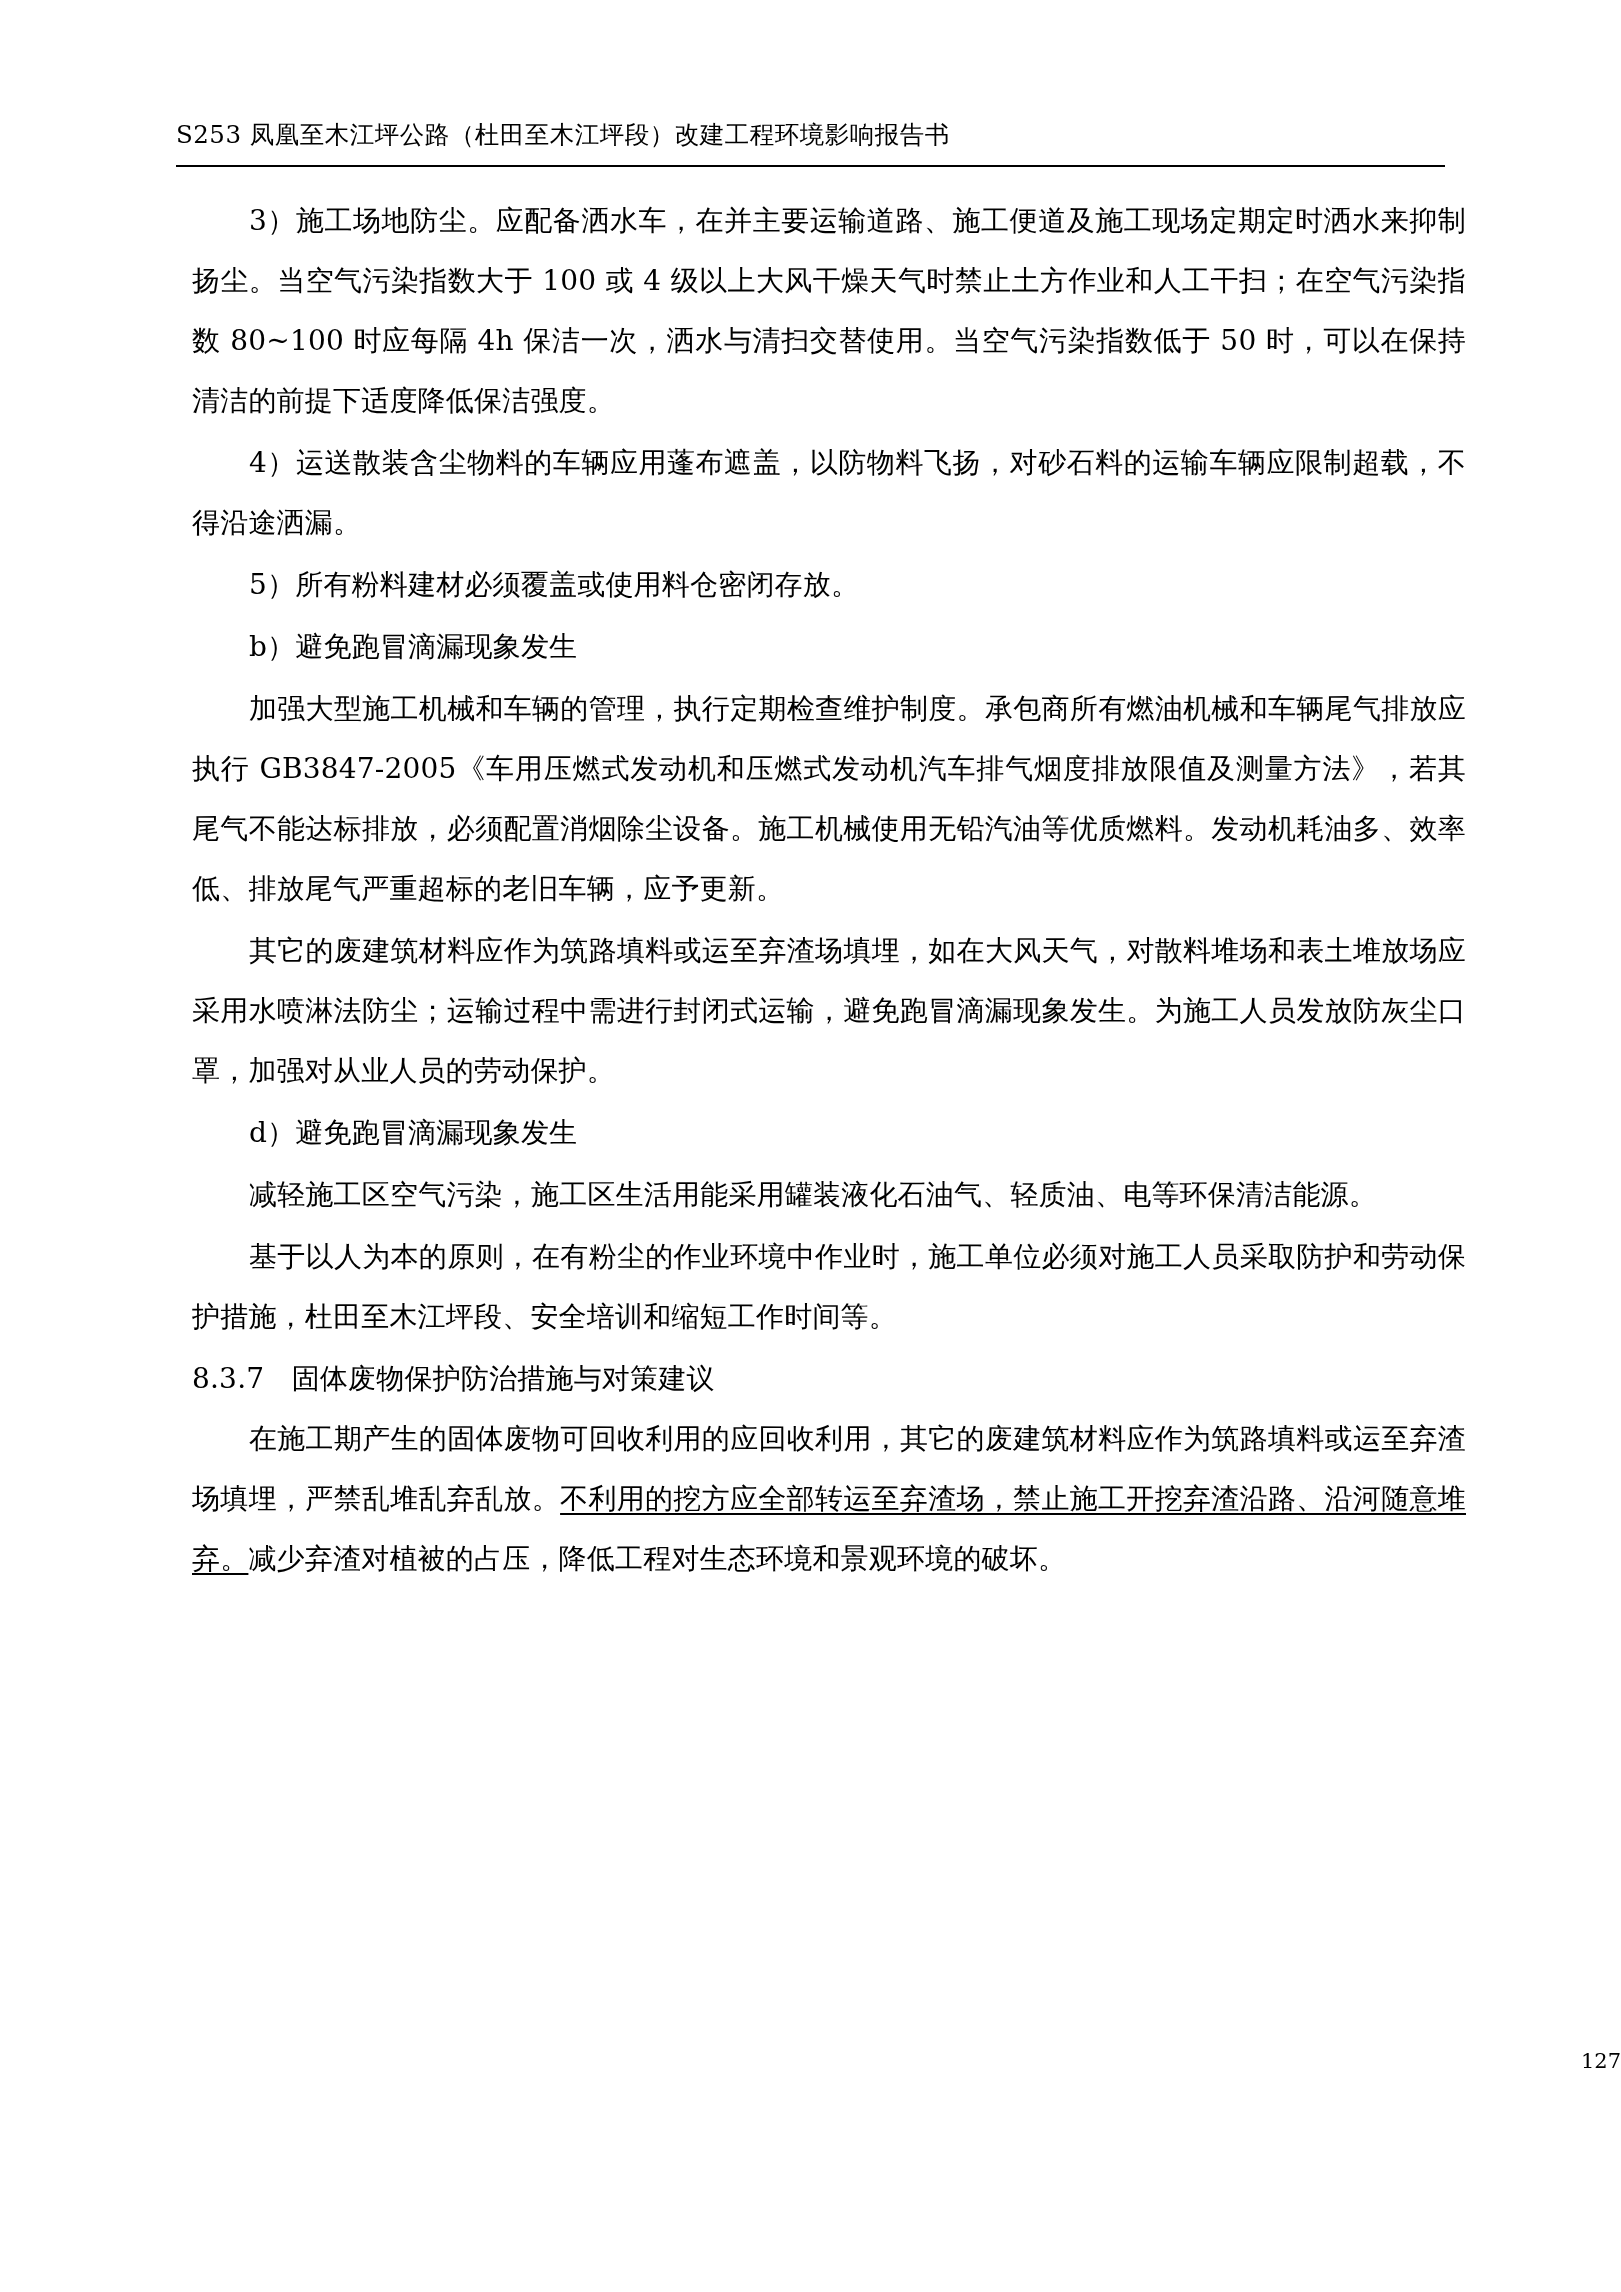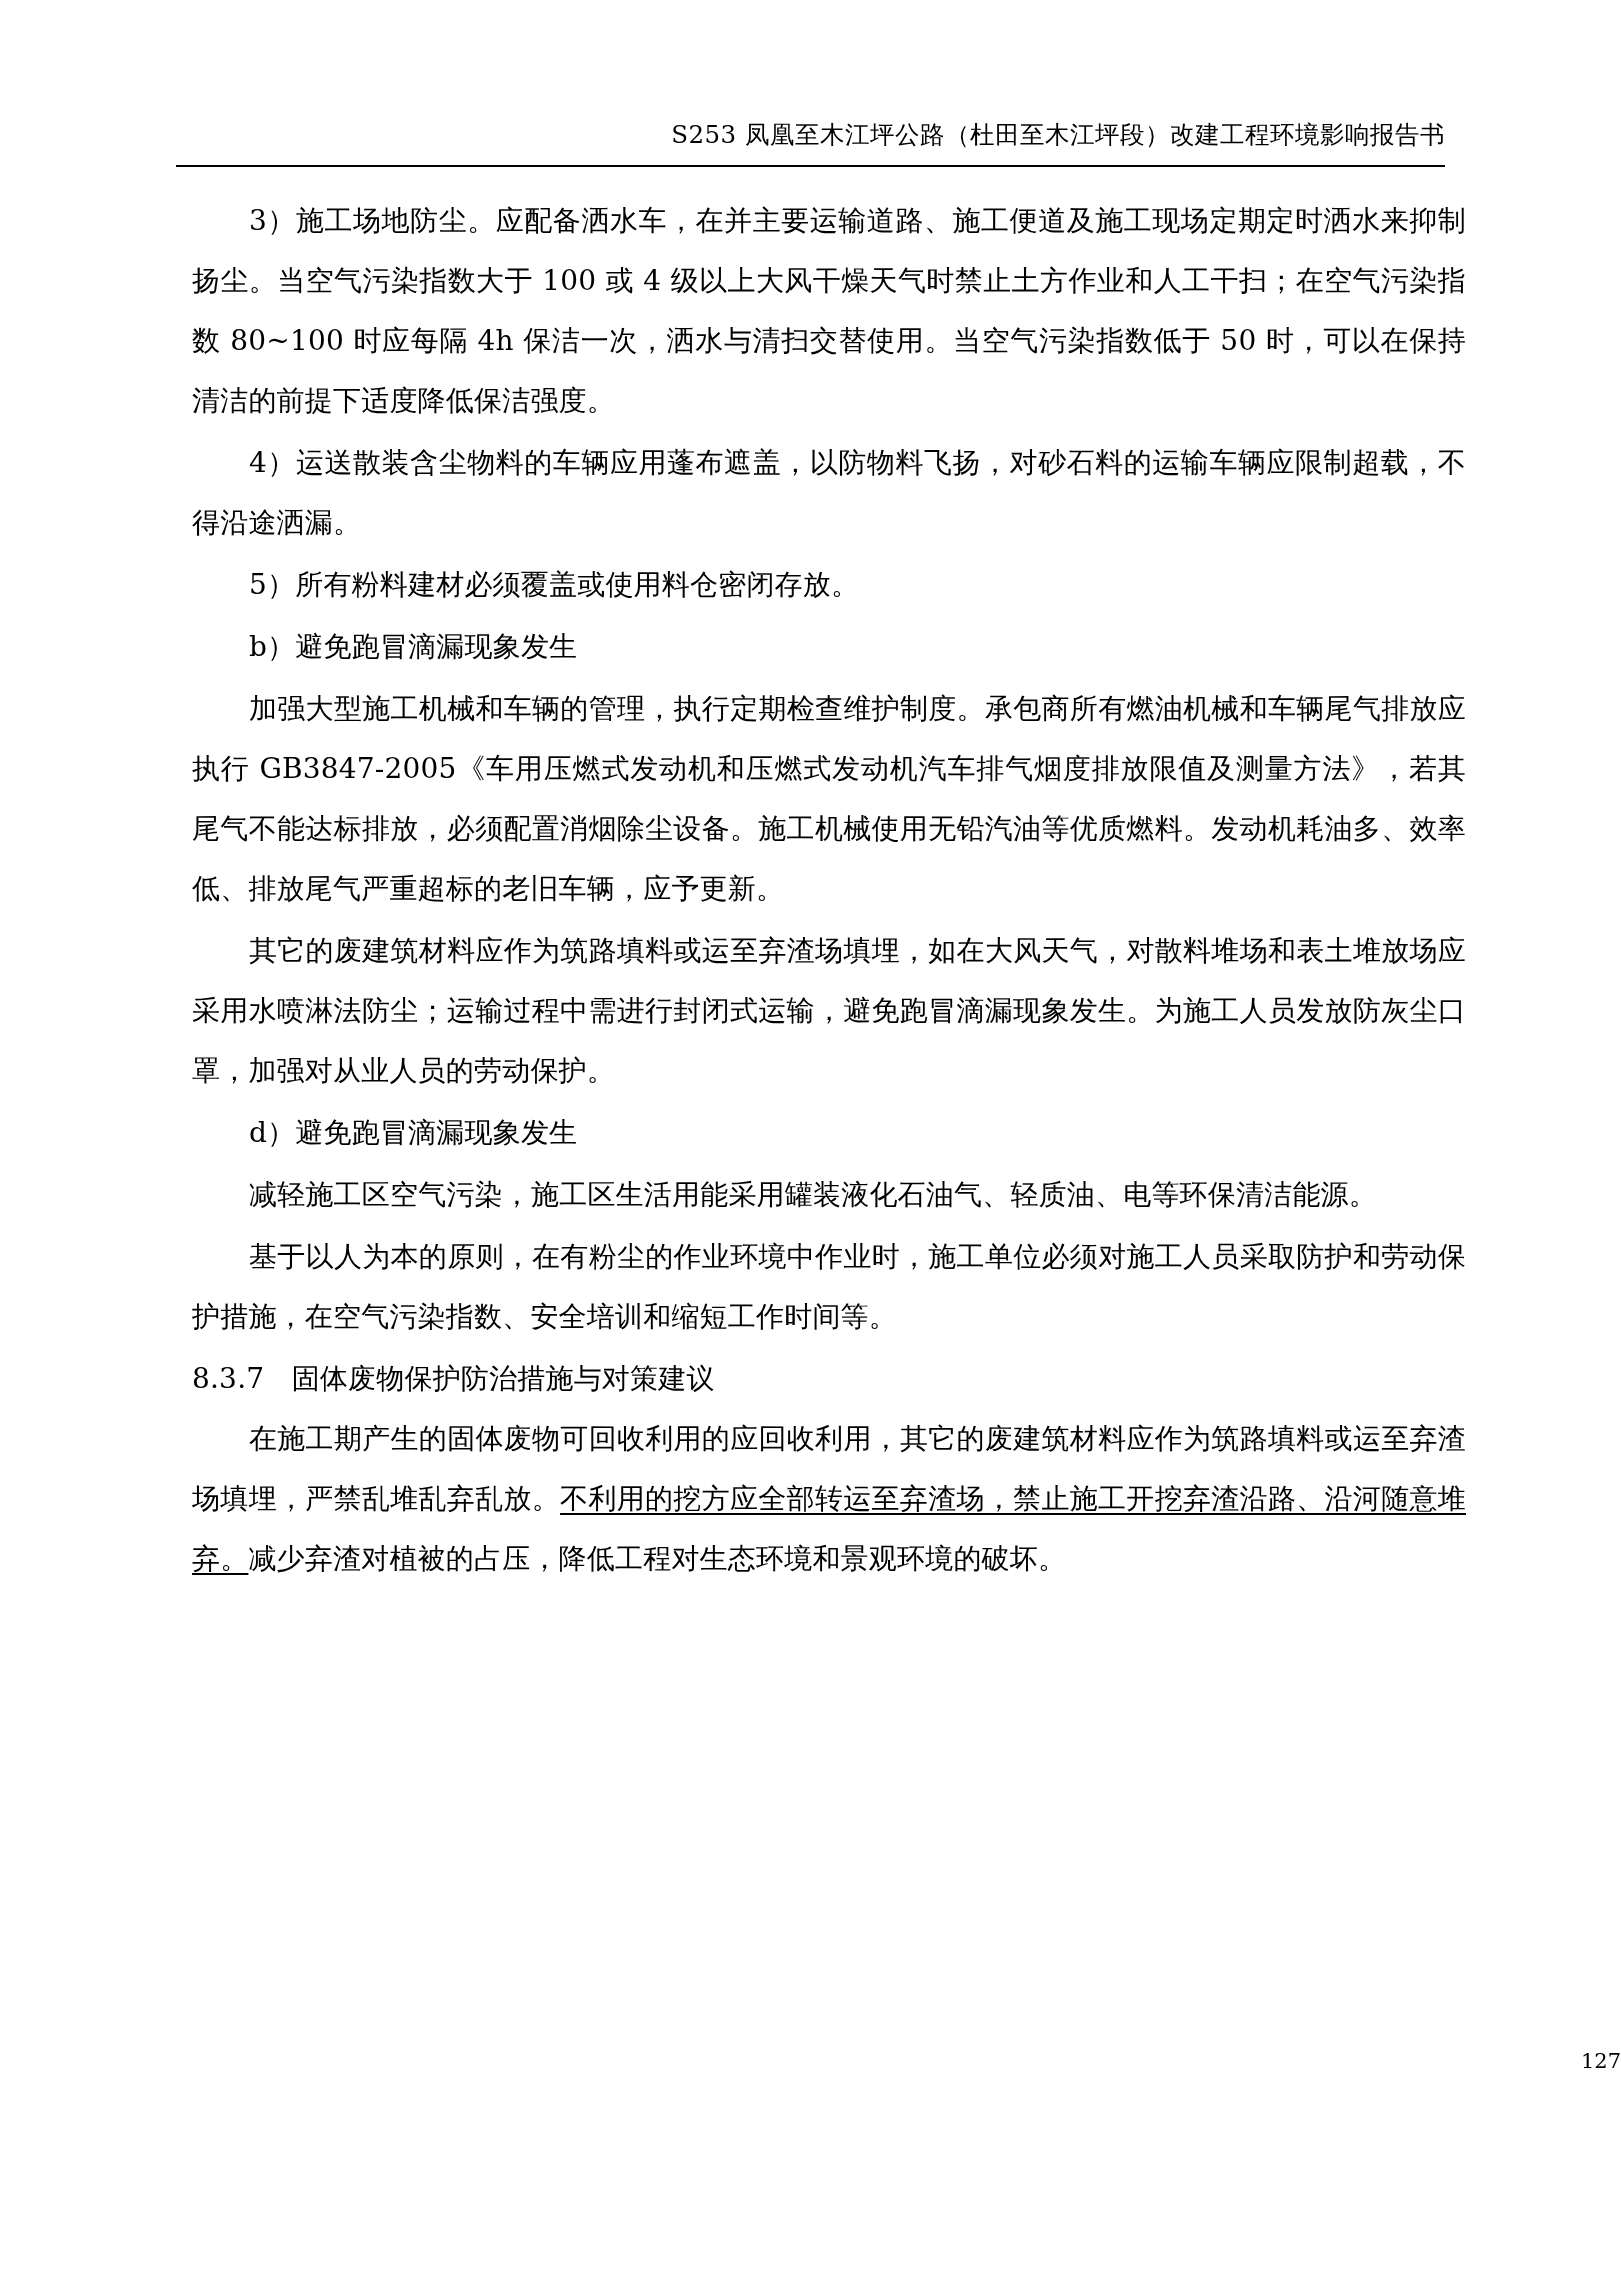--- a/index.html
+++ b/index.html
@@ -15,21 +15,20 @@
     position: relative;
     box-sizing: border-box;
     font-family: "DejaVu Serif", "Liberation Serif", serif;
     color: #000000;
   }
   .header {
     position: absolute;
     top: 118px;
     left: 176px;
     width: 1269px;
-    text-align: right;
     font-size: 24.5px;
     letter-spacing: 0.5px;
     font-family: "DejaVu Serif", "Liberation Serif", serif;
   }
   .header-rule {
     position: absolute;
     top: 165px;
     left: 176px;
     width: 1269px;
     height: 2px;
@@ -87,21 +86,21 @@
   <div class="content">
 
     <p class="indent">3）施工场地防尘。应配备洒水车，在并主要运输道路、施工便道及施工现场定期定时洒水来抑制扬尘。当空气污染指数大于 100 或 4 级以上大风干燥天气时禁止土方作业和人工干扫；在空气污染指数 80~100 时应每隔 4h 保洁一次，洒水与清扫交替使用。当空气污染指数低于 50 时，可以在保持清洁的前提下适度降低保洁强度。</p>
     <p class="indent">4）运送散装含尘物料的车辆应用蓬布遮盖，以防物料飞扬，对砂石料的运输车辆应限制超载，不得沿途洒漏。</p>
     <p class="indent">5）所有粉料建材必须覆盖或使用料仓密闭存放。</p>
     <p class="indent">b）避免跑冒滴漏现象发生</p>
     <p class="indent">加强大型施工机械和车辆的管理，执行定期检查维护制度。承包商所有燃油机械和车辆尾气排放应执行 GB3847-2005《车用压燃式发动机和压燃式发动机汽车排气烟度排放限值及测量方法》，若其尾气不能达标排放，必须配置消烟除尘设备。施工机械使用无铅汽油等优质燃料。发动机耗油多、效率低、排放尾气严重超标的老旧车辆，应予更新。</p>
     <p class="indent">其它的废建筑材料应作为筑路填料或运至弃渣场填埋，如在大风天气，对散料堆场和表土堆放场应采用水喷淋法防尘；运输过程中需进行封闭式运输，避免跑冒滴漏现象发生。为施工人员发放防灰尘口罩，加强对从业人员的劳动保护。</p>
     <p class="indent">d）避免跑冒滴漏现象发生</p>
     <p class="indent">减轻施工区空气污染，施工区生活用能采用罐装液化石油气、轻质油、电等环保清洁能源。</p>
-    <p class="indent">基于以人为本的原则，在有粉尘的作业环境中作业时，施工单位必须对施工人员采取防护和劳动保护措施，在空气污染指数、安全培训和缩短工作时间等。</p>
+    <p class="indent">基于以人为本的原则，在有粉尘的作业环境中作业时，施工单位必须对施工人员采取防护和劳动保护措施，杜田至木江坪段、安全培训和缩短工作时间等。</p>
 
     <p class="heading">
       <span class="num">8.3.7</span><span>固体废物保护防治措施与对策建议</span>
     </p>
 
     <p class="indent">
       <span>在施工期产生的固体废物可回收利用的应回收利用，其它的废建筑材料应作为筑路填料或运至弃渣场填埋，严禁乱堆乱弃乱放。</span><span class="u">不利用的挖方应全部转运至弃渣场，禁止施工开挖弃渣沿路、沿河随意堆弃。</span><span>减少弃渣对植被的占压，降低工程对生态环境和景观环境的破坏。</span>
     </p>
 
   </div>

